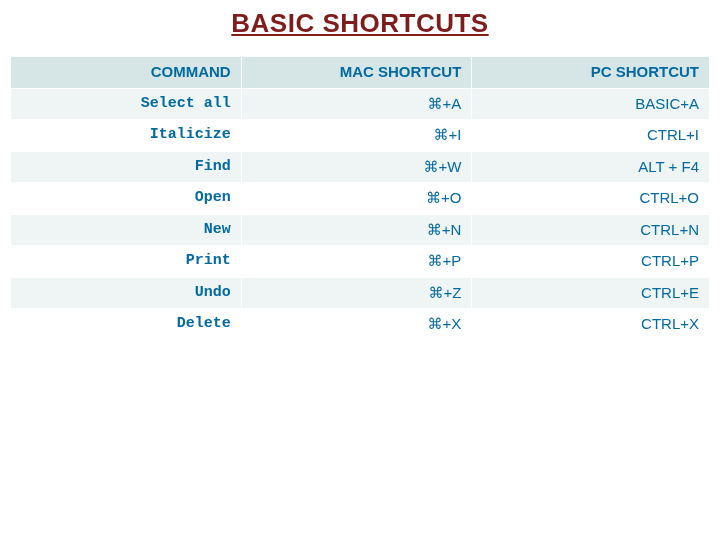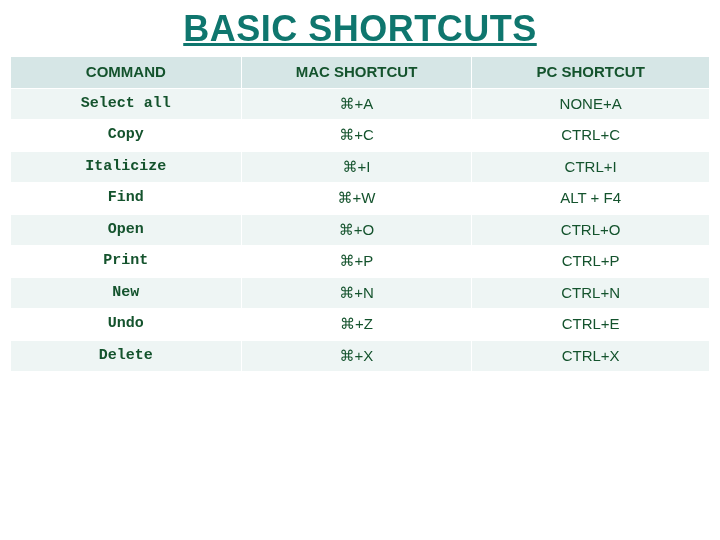--- a/index.html
+++ b/index.html
@@ -5,38 +5,38 @@
   * { box-sizing: border-box; margin: 0; padding: 0; }
   body {
     width: 720px;
     height: 540px;
     background: #ffffff;
     font-family: Arial, Helvetica, sans-serif;
     overflow: hidden;
   }
   .title {
     text-align: center;
-    font-size: 36px;
+    font-size: 26px;
     font-weight: 700;
     text-decoration: underline;
     letter-spacing: 0.5px;
-    margin: 8px 0 6px;
-    color: #0f766e;
+    margin: 8px 0 17px;
+    color: #7f1d1d;
   }
   table {
     width: calc(100% - 20px);
     margin: 0 10px;
     border-collapse: collapse;
   }
   th, td {
-    text-align: center;
+    text-align: right;
     padding: 7px 10px 7px 10px;
     border: 1px solid #fff;
     font-size: 15px;
-    color: #14532d;
+    color: #0369a1;
     line-height: 1.1;
   }
   thead th {
     background: #d6e6e6;
     font-weight: 700;
     font-size: 15px;
   }
   tbody td:first-child { font-weight: 700; font-family: Liberation Mono, monospace; }
   tbody tr:nth-child(odd) td { background: #eef5f4; }
   tbody tr:nth-child(even) td { background: #ffffff; }
@@ -59,51 +59,46 @@
     <tr>
       <th>COMMAND</th>
       <th>MAC SHORTCUT</th>
       <th>PC SHORTCUT</th>
     </tr>
   </thead>
   <tbody id="rows">
       <tr>
         <td>Select all</td>
         <td>⌘+A</td>
-        <td>NONE+A</td>
-      </tr>
-      <tr>
-        <td>Copy</td>
-        <td>⌘+C</td>
-        <td>CTRL+C</td>
+        <td>BASIC+A</td>
       </tr>
       <tr>
         <td>Italicize</td>
         <td>⌘+I</td>
         <td>CTRL+I</td>
       </tr>
       <tr>
         <td>Find</td>
         <td>⌘+W</td>
         <td>ALT + F4</td>
       </tr>
       <tr>
         <td>Open</td>
         <td>⌘+O</td>
         <td>CTRL+O</td>
       </tr>
       <tr>
+        <td>New</td>
+        <td>⌘+N</td>
+        <td>CTRL+N</td>
+      </tr>
+      <tr>
         <td>Print</td>
         <td>⌘+P</td>
         <td>CTRL+P</td>
-      </tr>
-      <tr>
-        <td>New</td>
-        <td>⌘+N</td>
-        <td>CTRL+N</td>
       </tr>
       <tr>
         <td>Undo</td>
         <td>⌘+Z</td>
         <td>CTRL+E</td>
       </tr>
       <tr>
         <td>Delete</td>
         <td>⌘+X</td>
         <td>CTRL+X</td>

